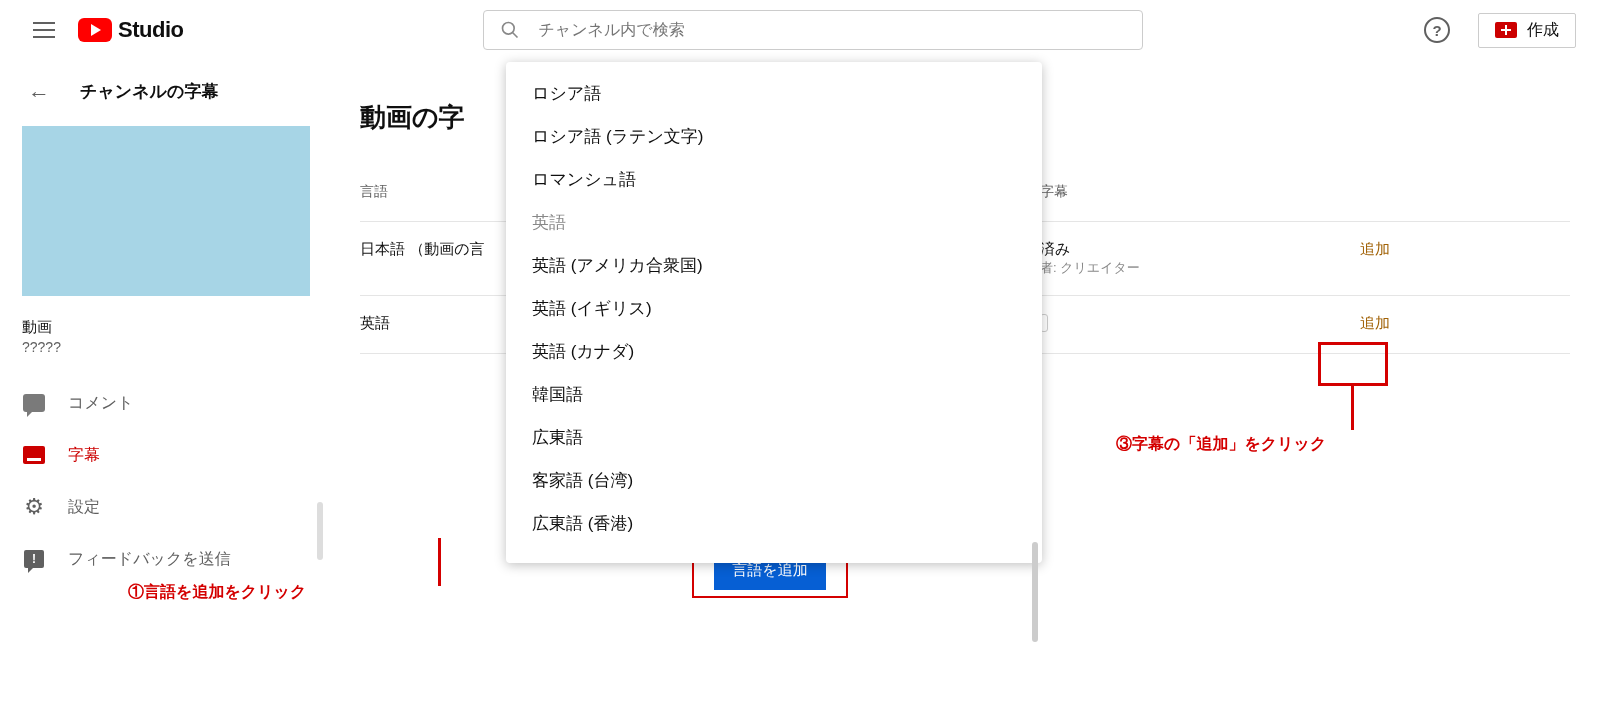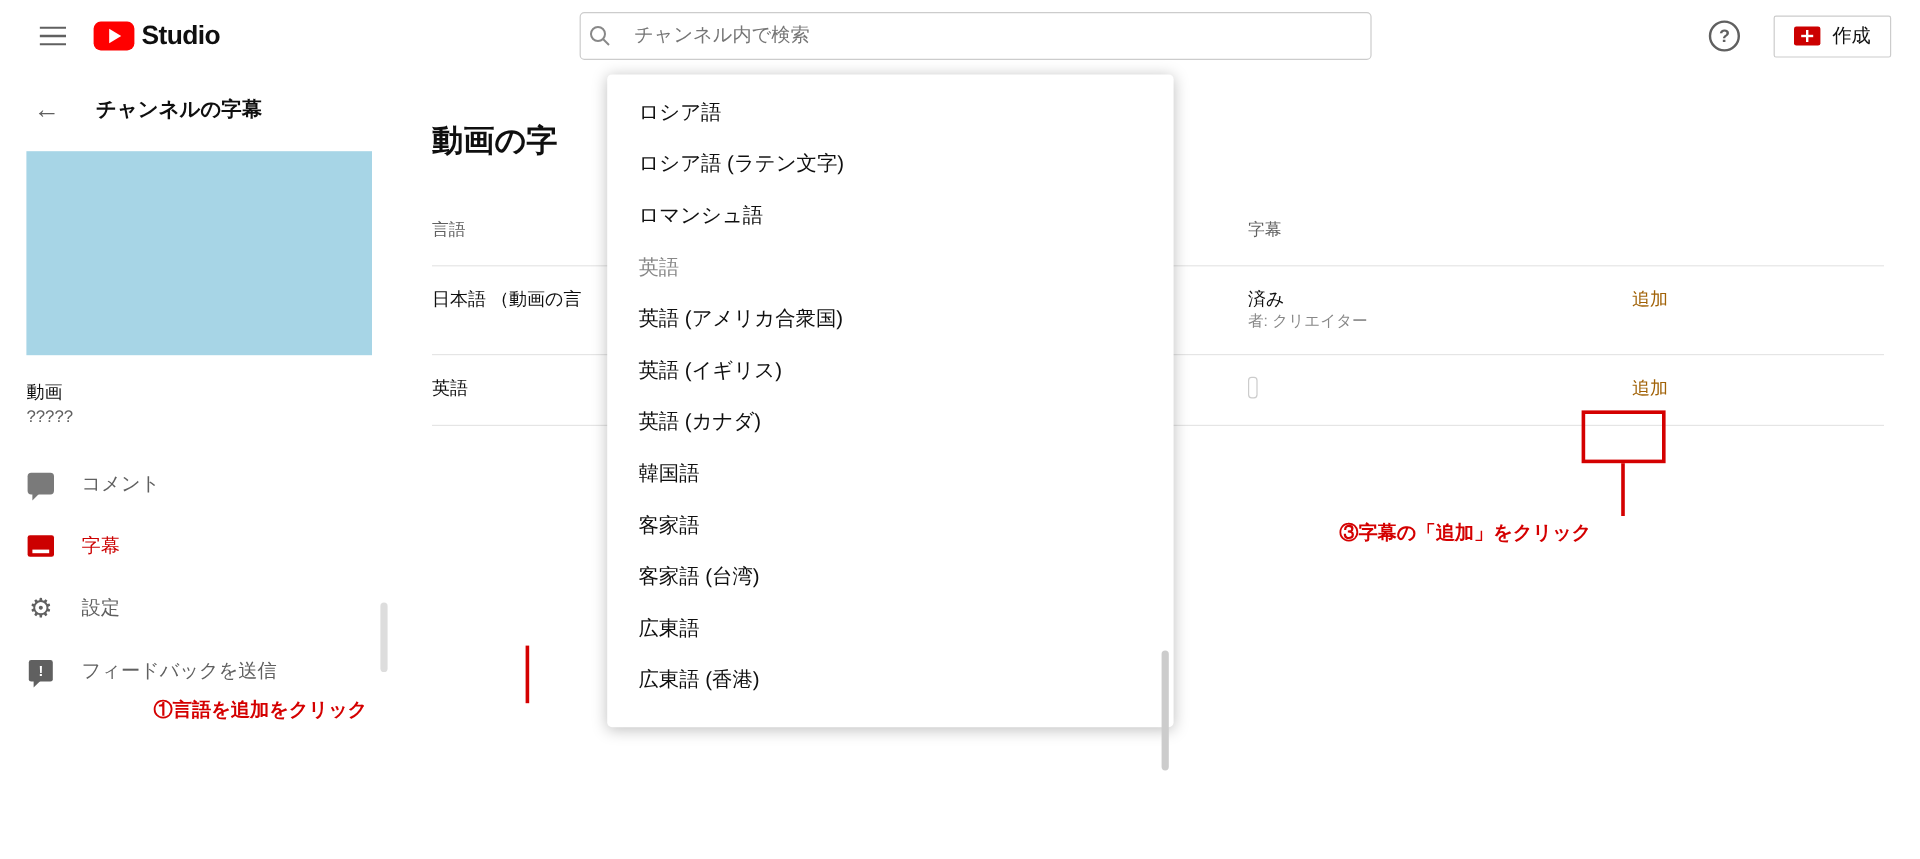--- a/index.html
+++ b/index.html
@@ -3,21 +3,21 @@
 <meta charset="utf-8">
 <style>
   * { box-sizing: border-box; margin: 0; padding: 0; }
   body { font-family: "Hiragino Sans", "Meiryo", Arial, sans-serif; background: #fff; color: #0f0f0f; width: 1600px; height: 716px; overflow: hidden; position: relative; }
   .header { height: 60px; display: flex; align-items: center; padding: 0 24px; }
   .menu-btn { width: 40px; height: 40px; display: flex; align-items: center; justify-content: center; margin-right: 14px; cursor: pointer; }
   .logo-wrap { display: flex; align-items: center; gap: 4px; }
   .logo-yt { width: 34px; height: 24px; background: #ff0000; border-radius: 6px; display: flex; align-items: center; justify-content: center; position: relative; }
   .logo-yt::after { content: ""; border-left: 10px solid #fff; border-top: 6px solid transparent; border-bottom: 6px solid transparent; margin-left: 2px; }
   .logo-text { font-weight: 700; font-size: 22px; letter-spacing: -0.5px; margin-left: 2px; }
-  .search-wrap { flex: 0 0 660px; margin-left: 300px; height: 40px; border: 1px solid #ccc; border-radius: 4px; display: flex; align-items: center; padding: 0 6px; gap: 18px; color: #888; }
+  .search-wrap { flex: 0 0 660px; margin-left: 300px; height: 40px; border: 1px solid #ccc; border-radius: 4px; display: flex; align-items: center; padding: 0 16px; gap: 18px; color: #888; }
   .search-input { border: none; outline: none; font-size: 16px; flex: 1; background: transparent; }
   .header-right { margin-left: auto; display: flex; align-items: center; gap: 28px; }
   .help-icon { width: 26px; height: 26px; border: 2px solid #606060; border-radius: 50%; display: flex; align-items: center; justify-content: center; font-size: 15px; color: #606060; font-weight: 700; }
   .create-btn { display: flex; align-items: center; gap: 10px; border: 1px solid #ccc; border-radius: 2px; padding: 6px 16px; cursor: pointer; }
   .create-icon { width: 22px; height: 16px; background: #cc0000; border-radius: 2px; position: relative; display: flex; align-items: center; justify-content: center; }
   .create-icon::after { content: ""; position: absolute; width: 2px; height: 10px; background: #fff; }
   .create-icon::before { content: ""; position: absolute; width: 10px; height: 2px; background: #fff; }
   .layout { display: flex; height: calc(716px - 60px); }
   .sidebar { width: 330px; padding: 12px 0; }
   .side-title-row { display: flex; align-items: center; gap: 30px; padding: 6px 28px 22px 28px; }
@@ -45,21 +45,21 @@
   .col-td { width: 320px; }
   .col-sub { flex: 1; }
   .row { display: flex; align-items: flex-start; border-top: 1px solid #e5e5e5; padding: 18px 0; font-size: 15px; }
   .row .c1 { width: 680px; }
   .row .c2 { width: 0; }
   .row .c3 { width: 320px; }
   .row .c4 { flex: 1; }
   .sub-link { color: #a16207; cursor: pointer; }
   .add-lang-btn { display: inline-block; background: #065fd4; color: #fff; padding: 10px 18px; font-size: 15px; cursor: pointer; }
   .add-lang-box { position: absolute; left: 362px; top: 482px; width: 156px; height: 56px; border: 2px solid #d40000; display: flex; align-items: center; justify-content: center; }
-  .dropdown { position: absolute; left: 506px; top: 62px; width: 472px; background: #fff; box-shadow: 0 2px 12px rgba(0,0,0,0.25); border-radius: 4px; padding: 10px 0 18px 0; z-index: 50; max-height: 650px; }
+  .dropdown { position: absolute; left: 506px; top: 62px; width: 536px; background: #fff; box-shadow: 0 2px 12px rgba(0,0,0,0.25); border-radius: 4px; padding: 10px 0 18px 0; z-index: 50; max-height: 650px; }
   .dd-item { padding: 10px 26px; font-size: 17px; cursor: pointer; }
   .dd-sel { color: #888; }
   .dd-scroll { position: absolute; right: 4px; top: 480px; width: 6px; height: 100px; background: #ccc; border-radius: 3px; }
   .anno { position: absolute; color: #d40000; font-weight: 700; font-size: 16px; }
   .anno-line { position: absolute; background: #d40000; }
   .box2 { position: absolute; border: 3px solid #d40000; left: 1318px; top: 342px; width: 70px; height: 44px; }
   .line-down { position: absolute; left: 1351px; top: 386px; width: 3px; height: 44px; background: #d40000; }
 </style>
 </head>
 <body>
@@ -164,23 +164,22 @@
 <div class="dropdown">
   <div id="dd-list">
       <div class="dd-item">ロシア語</div>
       <div class="dd-item">ロシア語 (ラテン文字)</div>
       <div class="dd-item">ロマンシュ語</div>
       <div class="dd-item dd-sel">英語</div>
       <div class="dd-item">英語 (アメリカ合衆国)</div>
       <div class="dd-item">英語 (イギリス)</div>
       <div class="dd-item">英語 (カナダ)</div>
       <div class="dd-item">韓国語</div>
-      <div class="dd-item">客家語</div>
+      <div class="dd-item">広東語</div>
       <div class="dd-item">客家語 (台湾)</div>
-      <div class="dd-item">広東語</div>
       <div class="dd-item">広東語 (香港)</div>
     </div>
   <div class="dd-scroll"></div>
 </div>
 
 <div class="anno" style="left:658px; top:195px;">②翻訳したい言語を選択</div>
 <div class="anno-line" style="left:568px; top:209px; width:78px; height:3px;"></div>
 
 <div class="anno-line" style="left:438px; top:538px; width:3px; height:48px;"></div>
 <div class="anno" style="left:128px; top:582px;">①言語を追加をクリック</div>

